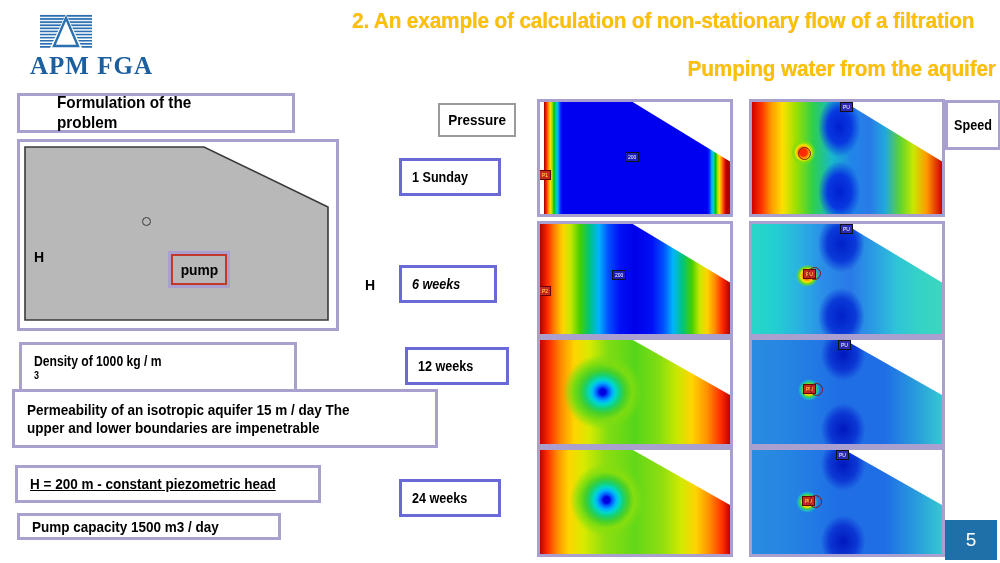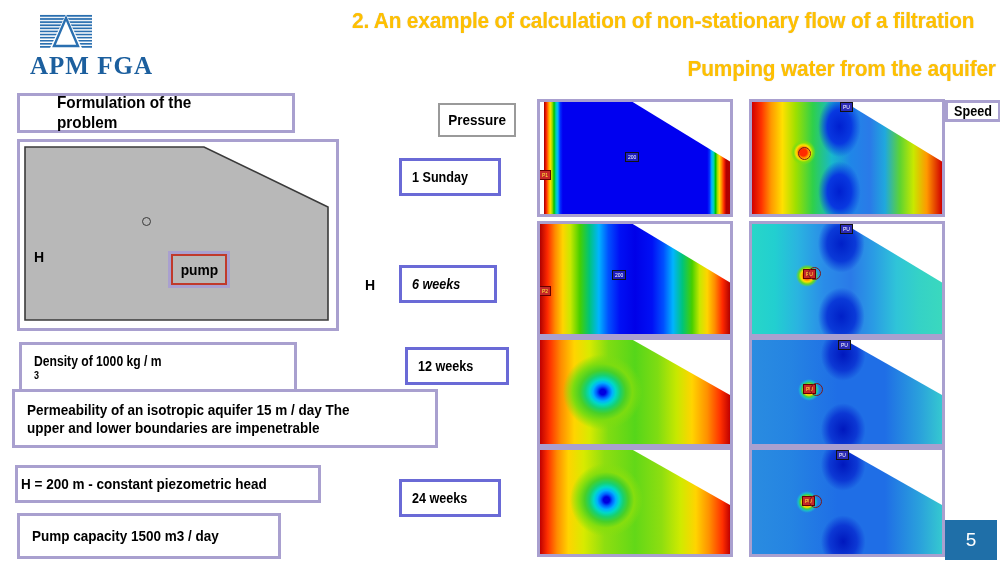--- a/index.html
+++ b/index.html
@@ -227,25 +227,25 @@
   </div>
 
   <div class="tbox" style="left:22px;top:345px;width:272px;height:50px;font-size:15px;padding:0 10px;">
     <span><span>Density of 1000 kg / m</span><sup style="font-size:10px">3</sup></span>
   </div>
 
   <div class="tbox" style="left:15px;top:392px;width:420px;height:53px;font-size:15px;padding:0 10px;">
     <span>Permeability of an isotropic aquifer 15 m / day The upper and lower boundaries are impenetrable</span>
   </div>
 
-  <div class="tbox" style="left:18px;top:468px;width:300px;height:32px;font-size:15px;padding:0 1px;">
+  <div class="tbox" style="left:18px;top:468px;width:300px;height:32px;font-size:15px;padding:0 10px;text-decoration:underline;">
     <span>H = 200 m - constant piezometric head</span>
   </div>
 
-  <div class="tbox" style="left:20px;top:516px;width:258px;height:40px;font-size:15px;padding:0 10px;">
+  <div class="tbox" style="left:20px;top:516px;width:258px;height:21px;font-size:15px;padding:0 10px;">
     <span>Pump capacity 1500 m3 / day</span>
   </div>
 
   <div class="tbox center gray thin" style="left:424px;top:105px;width:74px;height:30px;font-size:15px;">
     <span>Pressure</span>
   </div>
 
   <div class="tbox blue" style="left:402px;top:161px;width:96px;height:32px;font-size:14px;padding:12px 8px;">
     <span>1 Sunday</span>
   </div>
@@ -257,21 +257,21 @@
   </div>
 
   <div class="tbox blue" style="left:408px;top:350px;width:98px;height:32px;font-size:14px;padding:0 8px;">
     <span>12 weeks</span>
   </div>
 
   <div class="tbox blue" style="left:402px;top:482px;width:96px;height:32px;font-size:14px;padding:0 8px;">
     <span>24 weeks</span>
   </div>
 
-  <div class="tbox center" style="left:948px;top:103px;width:50px;height:16px;font-size:14px;">
+  <div class="tbox center" style="left:948px;top:103px;width:50px;height:44px;font-size:14px;">
     <span>Speed</span>
   </div>
 
   <div class="plot" style="left:540px;top:102px;width:190px;height:112px;">
     <div class="canvas">
       <div class="field f-p1"></div>
       <div class="cut"></div>
       <div class="tag" style="left:85px;top:50px;background:#1d1dc0;">200</div>
       <div class="redtag" style="left:-1px;top:68px;">P1</div>
     </div>

